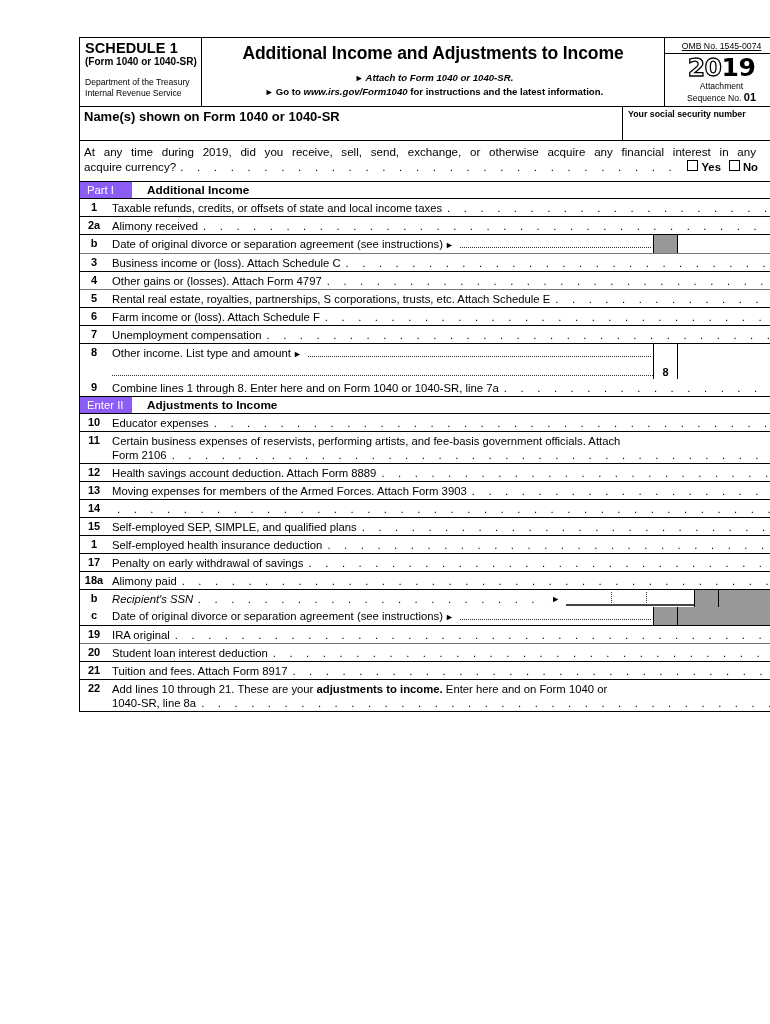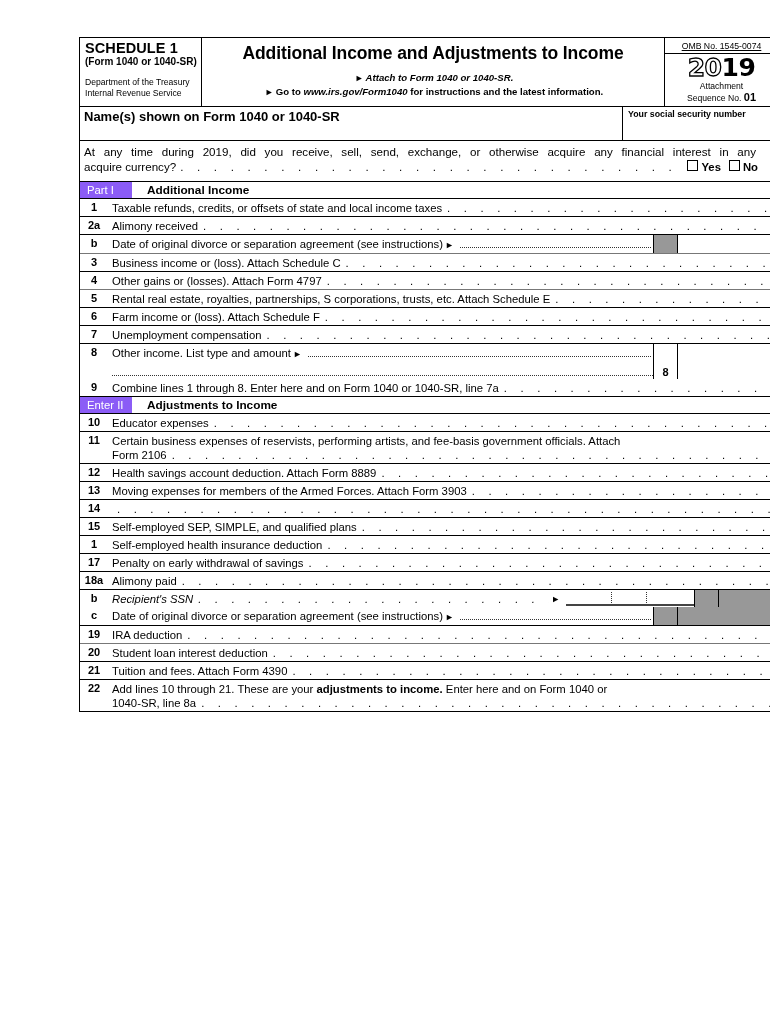--- a/index.html
+++ b/index.html
@@ -396,21 +396,21 @@
         </div>
       </div>
       <div class="lbox gray"></div>
       <div class="lamt gray"></div>
     </div>
 
     <div class="lrow">
       <div class="lno">19</div>
       <div class="ldesc">
         <div class="dline">
-              <span class="dtxt">IRA deduction</span>
+              <span class="dtxt">IRA original</span>
               <span class="dots">. . . . . . . . . . . . . . . . . . . . . . . . . . . . . . . . . . . . . . . . . . . . . . . . . . . . . . . . . . . .</span>
             </div>
       </div>
 
     </div>
 
     <div class="lrow thin">
       <div class="lno">20</div>
       <div class="ldesc">
         <div class="dline">
@@ -418,21 +418,21 @@
               <span class="dots">. . . . . . . . . . . . . . . . . . . . . . . . . . . . . . . . . . . . . . . . . . . . . . . . . . . . . . . . . . . .</span>
             </div>
       </div>
 
     </div>
 
     <div class="lrow">
       <div class="lno">21</div>
       <div class="ldesc">
         <div class="dline">
-              <span class="dtxt">Tuition and fees. Attach Form 4390</span>
+              <span class="dtxt">Tuition and fees. Attach Form 8917</span>
               <span class="dots">. . . . . . . . . . . . . . . . . . . . . . . . . . . . . . . . . . . . . . . . . . . . . . . . . . . . . . . . . . . .</span>
             </div>
       </div>
 
     </div>
 
     <div class="lrow">
       <div class="lno u">22</div>
       <div class="ldesc">
         <div><span>Add lines 10 through 21. These are your </span><b>adjustments to income.</b><span> Enter here and on Form 1040 or</span></div>

